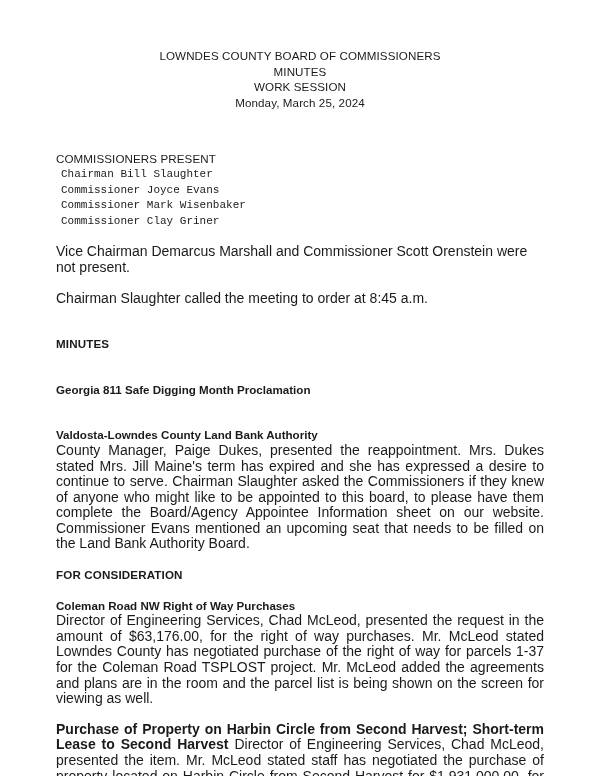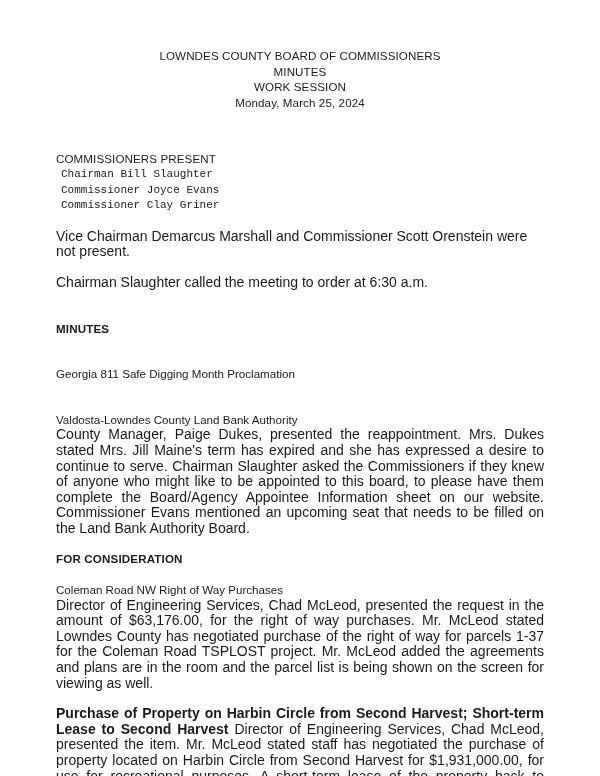--- a/index.html
+++ b/index.html
@@ -42,21 +42,21 @@
   }
   .sec-title {
     font-size: 11.6px;
     line-height: 15.6px;
     font-weight: bold;
     letter-spacing: 0.15px;
   }
   .sub-title {
     font-size: 11.6px;
     line-height: 15.6px;
-    font-weight: normal;
+    font-weight: bold;
   }
   .body-text {
     font-size: 14px;
     line-height: 15.6px;
     text-align: justify;
     text-justify: inter-word;
   }
   .body-text.left {
     text-align: left;
   }
@@ -88,27 +88,28 @@
     <div class="hline">WORK SESSION</div>
     <div class="hline">Monday, March 25, 2024</div>
   </div>
 
   <div class="gap-roster"></div>
 
   <div class="section">
     <div class="roster-head">COMMISSIONERS PRESENT</div>
     <div class="roster-line">Chairman Bill Slaughter</div>
     <div class="roster-line">Commissioner Joyce Evans</div>
+    <div class="roster-line">Commissioner Mark Wisenbaker</div>
     <div class="roster-line">Commissioner Clay Griner</div>
 
     <div class="gap-md"></div>
     <div class="body-text left">Vice Chairman Demarcus Marshall and Commissioner Scott Orenstein were not present.</div>
 
     <div class="gap-md"></div>
-    <div class="body-text left">Chairman Slaughter called the meeting to order at 6:30 a.m.</div>
+    <div class="body-text left">Chairman Slaughter called the meeting to order at 8:45 a.m.</div>
   </div>
 
   <div class="gap-lg"></div>
 
   <div class="section">
     <div class="sec-title">MINUTES</div>
 
     <div class="gap-md"></div>
 
     <div class="gap-md"></div>

